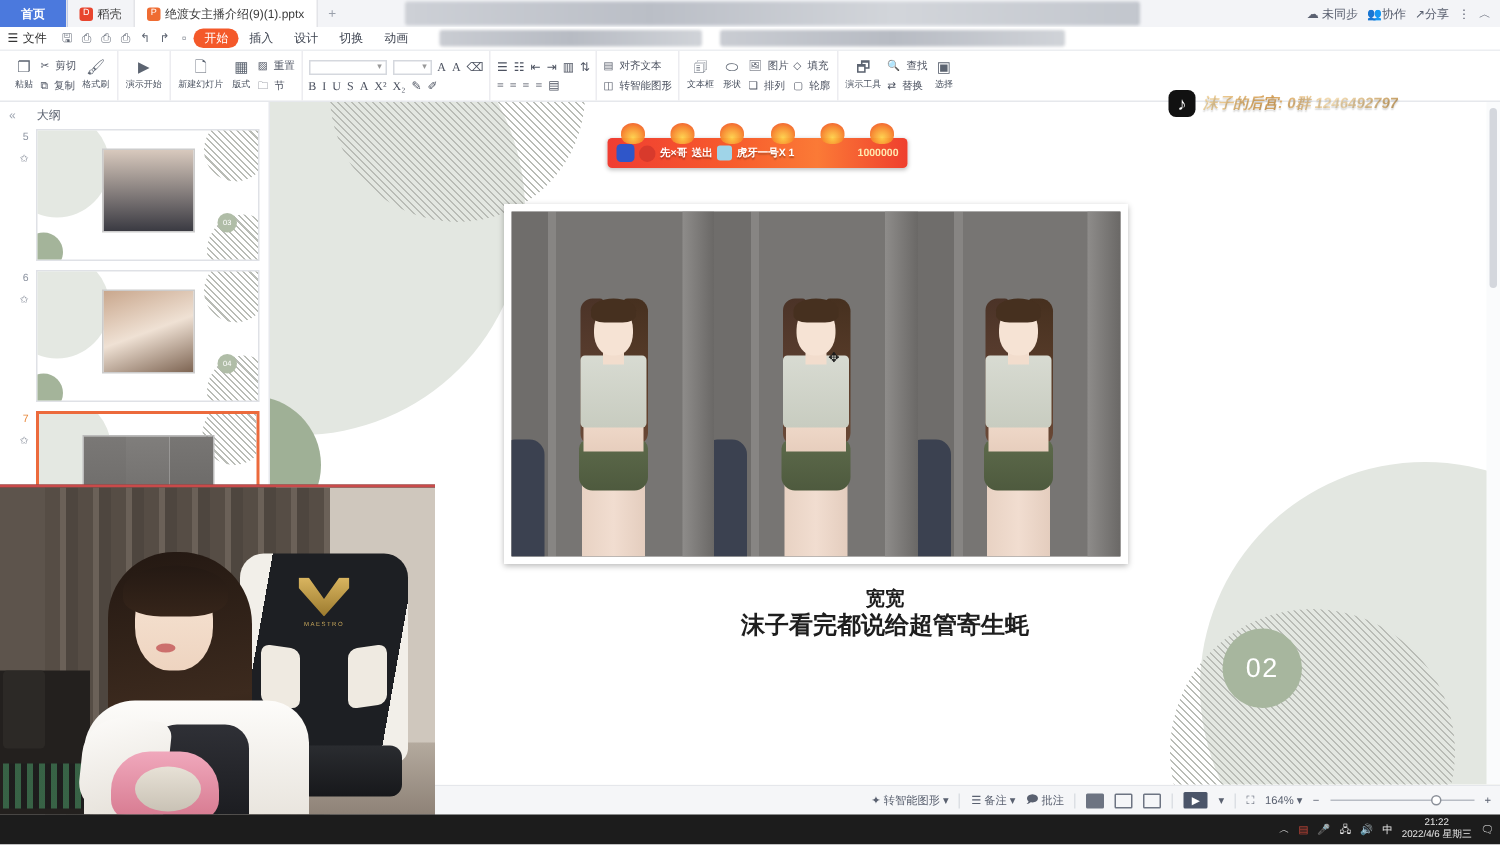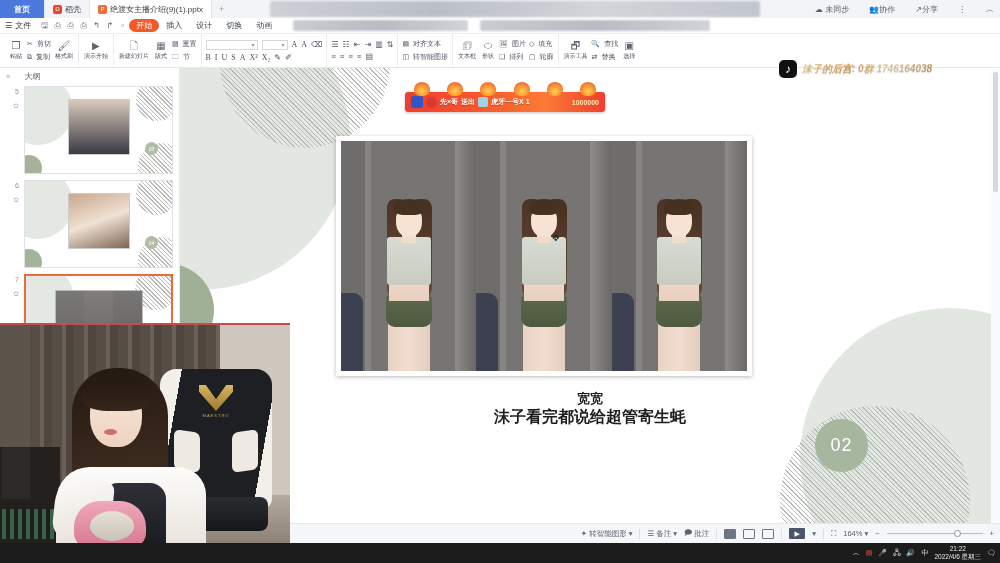--- a/index.html
+++ b/index.html
@@ -16,21 +16,21 @@
             border-right:1px solid #e3e4e8; }
   .tb-tab.home { background:#4b79dd; color:#fff; font-weight:bold; padding:0 14px;}
   .tb-tab.doc  { background:#fff; max-width:185px; }
   .tb-ico { width:9px;height:9px;border-radius:2px;display:inline-block;flex:0 0 auto;
             font-size:6px;color:#fff;text-align:center;line-height:9px; }
   .ico-red { background:#e8452e; }
   .ico-orange { background:#ef6c32; }
   .tb-plus { padding:0 7px; font-size:9px; color:#9aa0ab; display:flex;align-items:center; }
   .tb-blur { position:absolute; top:1px; height:16px; background:linear-gradient(90deg,#cdd0d6,#babec6,#d2d5da,#c2c6cd);
              filter:blur(1.2px); border-radius:2px; }
-  .tb-right { margin-left:auto; display:flex; align-items:center; gap:20px; padding-right:6px; font-size:8px; color:#5a6070;}
+  .tb-right { margin-left:auto; display:flex; align-items:center; gap:6px; padding-right:6px; font-size:8px; color:#5a6070;}
 
   
   .menurow { height:16px; background:#fff; display:flex; align-items:center; gap:0; flex:0 0 16px;
              position:relative; border-bottom:1px solid #eceef1; }
   .mr-file { display:flex;align-items:center;gap:3px;font-size:8px;color:#333;padding:0 7px 0 5px;}
   .qicon { width:13px;height:13px;display:flex;align-items:center;justify-content:center;
            font-size:8px;color:#5f6673; }
   .mtab { font-size:8px; color:#3d4350; padding:1px 7px; border-radius:8px; }
   .mtab.active { background:#f4592a; color:#fff; }
   .mr-blur { position:absolute; height:11px; background:linear-gradient(90deg,#c9ccd2,#b7bbc3,#d0d3d8);
@@ -633,21 +633,21 @@
   <span class="gheart"></span>
   <span class="gname">先×哥</span>
   <span class="gname">送出</span>
   <span class="gicon2"></span>
   <span class="gname">虎牙一号X 1</span>
   <span class="gnum">1000000</span>
 </div>
 
 <div class="douyin" style="left:779px; top:60px;">
   <span class="dy-logo">♪</span>
-  <span class="dy-txt">沫子的后宫: 0群 1746164038</span>
+  <span class="dy-txt">沫子的后宫: 0群 1246492797</span>
 </div>
 
 <div class="webcam">
   <div class="w-wall"></div>
   <div class="w-curtain"></div>
   <div class="w-floor"></div>
 
   <div class="w-chair">
     <div class="w-chair-back">
       <div class="w-chair-logo"></div>

